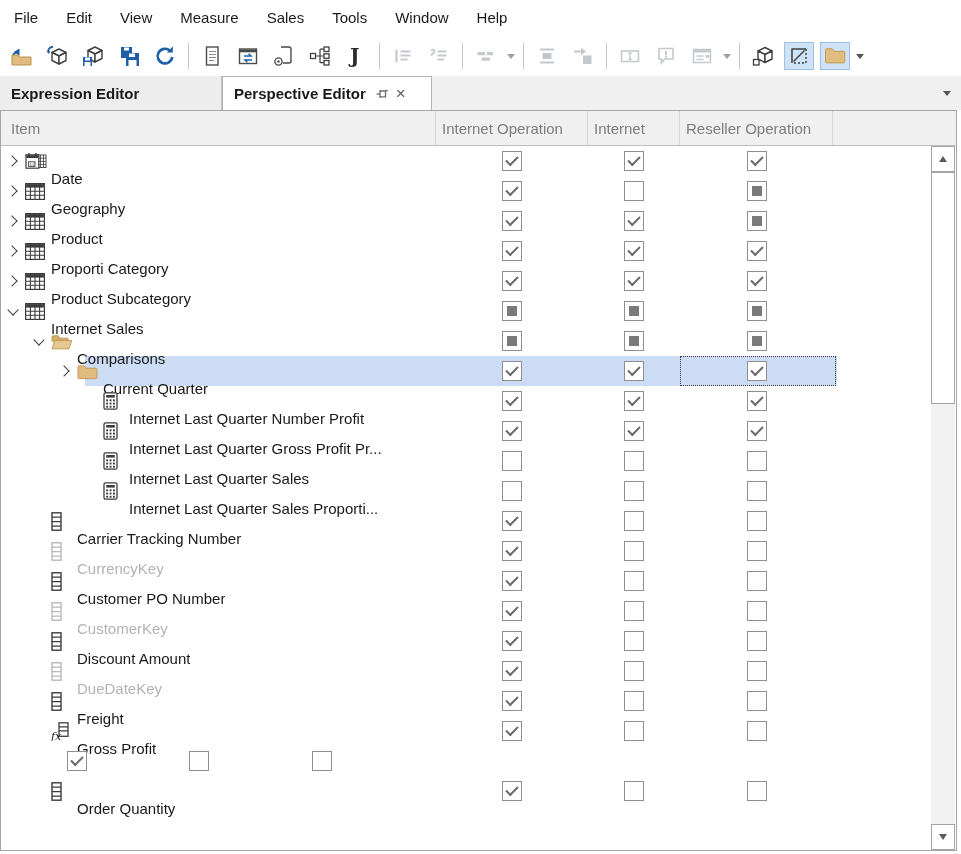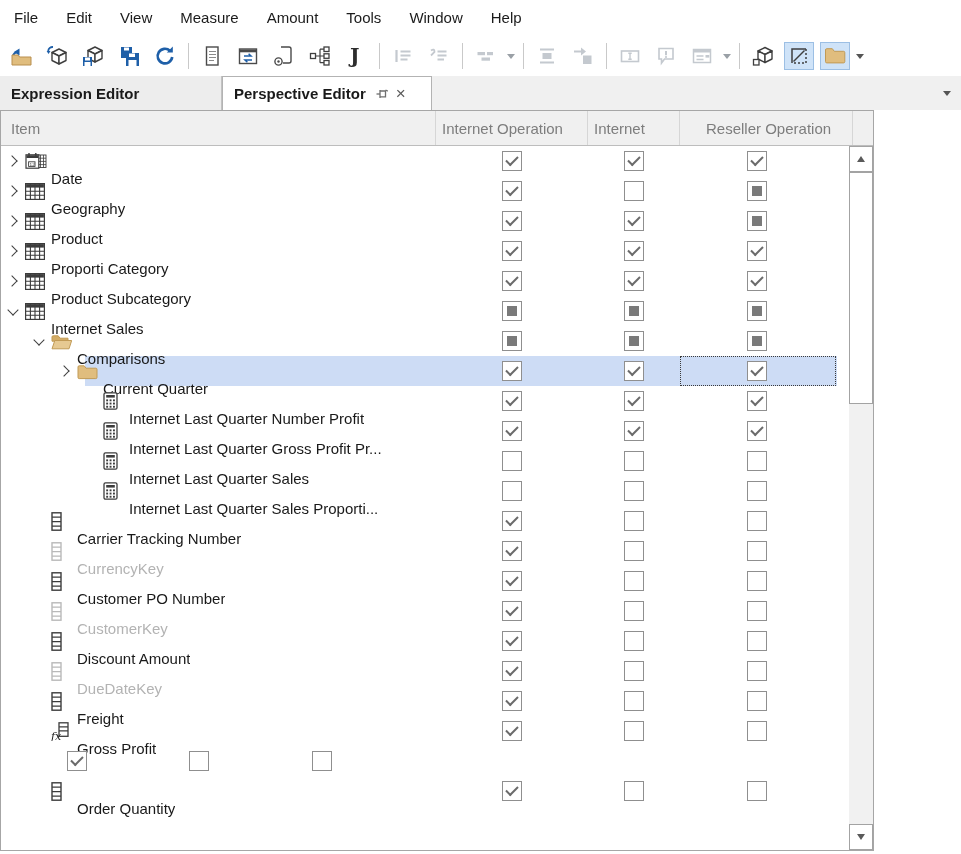--- a/index.html
+++ b/index.html
@@ -25,21 +25,21 @@
   
   .tabstrip{height:34px;background:#f0f0f0;display:flex;align-items:stretch;position:relative;}
   .tab{display:flex;align-items:center;font-size:15px;font-weight:bold;color:#1a1a1a;box-sizing:border-box;}
   .tab.inactive{width:222px;padding-left:11px;background:#ededed;border-right:1px solid #c2c2c2;}
   .tab.active{width:210px;padding:0 8px 0 11px;background:#fff;border:1px solid #b3b3b3;border-bottom:none;}
   .tab-pin{margin-left:9px;display:flex;align-items:center;}
   .tab-close{margin-left:6px;font-size:17px;color:#5a5a5a;line-height:1;font-weight:normal;}
   .tab-overflow{position:absolute;right:10px;top:0;height:34px;display:flex;align-items:center;}
 
   
-  .editor{width:874px;height:741px;box-sizing:border-box;border:1px solid #a6a6a6;background:#fff;}
+  .editor{width:957px;height:741px;box-sizing:border-box;border:1px solid #a6a6a6;background:#fff;}
   .grid-header{height:35px;box-sizing:border-box;background:#f0f0f0;border-bottom:1px solid #bdbdbd;
                display:flex;font-size:15px;color:#7d7d7d;}
   .gh-cell{box-sizing:border-box;border-right:1px solid #d6d6d6;display:flex;align-items:center;
            padding-left:6px;overflow:hidden;white-space:nowrap;}
   .gh-cell.first{padding-left:10px;}
   .gh-fill{flex:1;border-right:none;}
   .grid-area{display:flex;height:704px;}
   .grid-rows{width:930px;overflow:hidden;background:#fff;}
 
   .row{height:30px;position:relative;display:flex;align-items:center;font-size:15px;color:#191919;}
@@ -77,21 +77,21 @@
 </style>
 </head>
 <body>
 
 <div class="window">
   <div class="menubar">
       <div class="menu-item">File</div>
       <div class="menu-item">Edit</div>
       <div class="menu-item">View</div>
       <div class="menu-item">Measure</div>
-      <div class="menu-item">Amount</div>
+      <div class="menu-item">Sales</div>
       <div class="menu-item">Tools</div>
       <div class="menu-item">Window</div>
       <div class="menu-item">Help</div>
     </div>
   <div class="toolbar">
       <div class="tb-btn">
         <span class="tb-ic">
           <svg width="24" height="22" viewBox="0 0 24 22">
             <path d="M9 7 a5 5 0 0 0 -5 4.5" fill="none" stroke="#1e5fa8" stroke-width="2.2"></path>
             <path d="M10.5 3.6 L4.8 7 L10.5 10.4 z" fill="#1e5fa8"></path>
@@ -332,21 +332,21 @@
     <div class="grid-header">
         <div class="gh-cell first" style="width: 435px; flex: 0 0 435px;">
           <span>Item</span>
         </div>
         <div class="gh-cell" style="width: 152px; flex: 0 0 152px; align-items: center;">
           <span>Internet Operation</span>
         </div>
         <div class="gh-cell" style="width: 92px; flex: 0 0 92px;">
           <span>Internet</span>
         </div>
-        <div class="gh-cell" style="width: 153px; flex: 0 0 153px; margin-left: 20px;">
+        <div class="gh-cell" style="width: 153px; flex: 0 0 153px;">
           <span>Reseller Operation</span>
         </div>
         <div class="gh-cell gh-fill"></div>
       </div>
     <div class="grid-area">
       <div class="grid-rows">
           <div class="row">
             <div class="cell-label">
               <span class="indent" style="width: 0px;"></span>
               <span class="chev collapsed">

